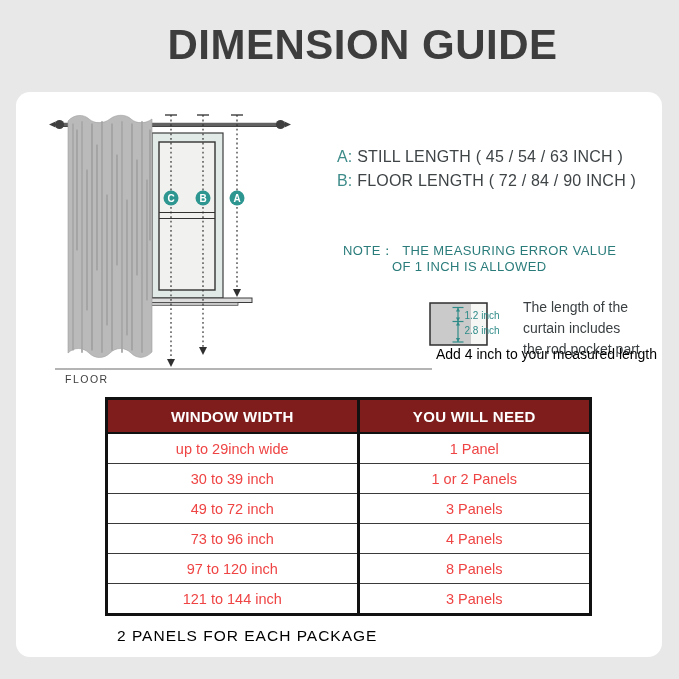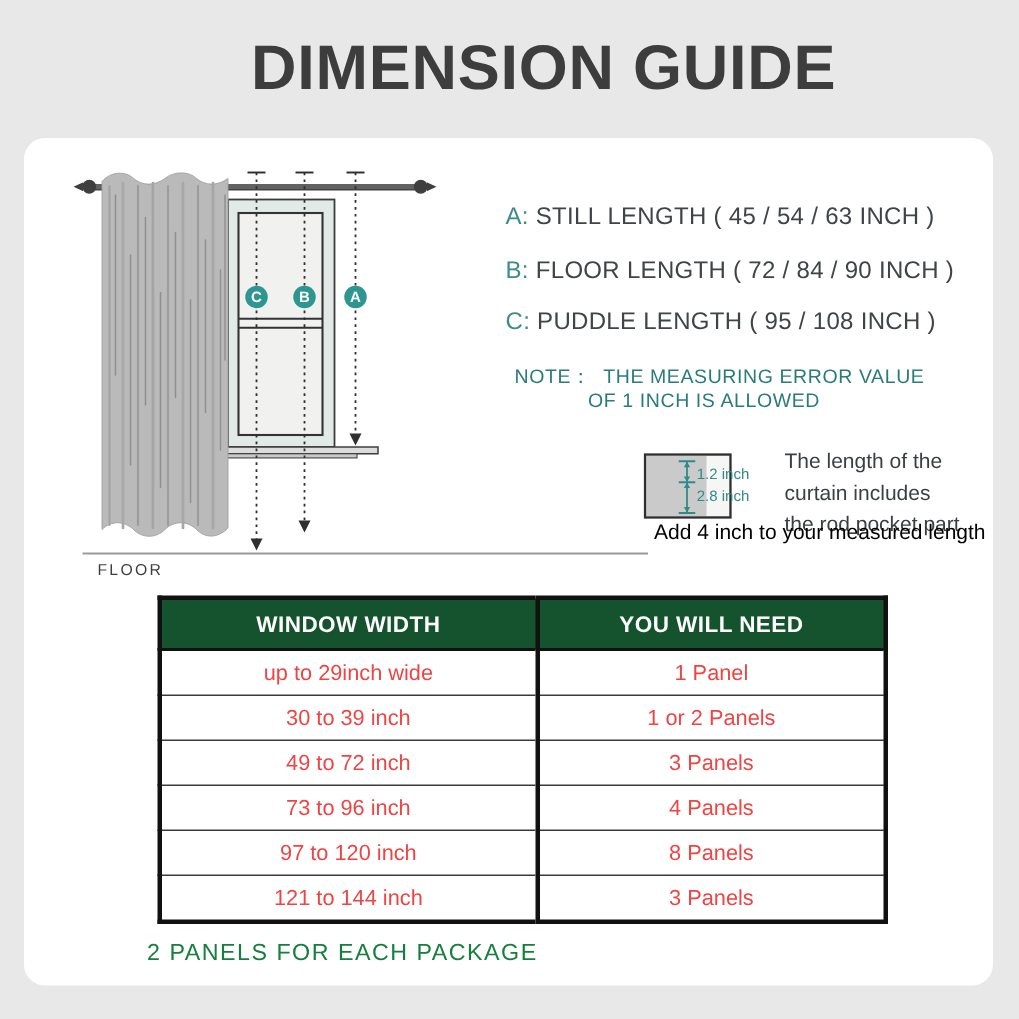--- a/index.html
+++ b/index.html
@@ -46,36 +46,36 @@
     left:420px;top:254px;
     font-size:14px;color:#000000;white-space:nowrap;
   }
   
   .size-table{
     left:89px;top:305px;width:487px;
     border-collapse:collapse;
     border:3px solid #111111;
   }
   .size-table th{
-    background:#14532d;color:#FFFFFF;
+    background:#7f1d1d;color:#FFFFFF;
     font-size:15px;font-weight:bold;letter-spacing:.3px;
     height:30px;text-align:center;
     border-bottom:2px solid #111111;
   }
   .size-table th.col-left{border-right:3px solid #111111;}
   .size-table td{
     font-size:14.5px;color:#ef4444;
     height:27px;text-align:center;
     border-top:1px solid #3A3A3A;
   }
   .size-table td.col-left{border-right:3px solid #111111;}
   
   .bottom-note{
-    left:82px;top:535px;
-    font-size:15.5px;color:#15803d;letter-spacing:1px;
+    left:101px;top:535px;
+    font-size:15.5px;color:#000000;letter-spacing:1px;
     white-space:nowrap;
   }
   svg text{font-family:"Liberation Sans",sans-serif;}
 </style>
 </head>
 <body>
 
 <div class="abs page-title">DIMENSION GUIDE</div>
 
 <div class="abs card">
@@ -144,31 +144,27 @@
       <circle cx="163" cy="98" r="7.5" fill="#2E9691"></circle>
       <text x="163" y="101.5" font-size="10" font-weight="bold" fill="#FFFFFF" text-anchor="middle">B</text>
       <circle cx="197" cy="98" r="7.5" fill="#2E9691"></circle>
       <text x="197" y="101.5" font-size="10" font-weight="bold" fill="#FFFFFF" text-anchor="middle">A</text>
     </g>
 
     <line x1="15" y1="269" x2="392" y2="269" stroke="#9B9B9B" stroke-width="1.3"></line>
     <text x="25" y="283" font-size="10.5" letter-spacing="1.5" fill="#3E3E3E">FLOOR</text>
   </svg>
 
-  <div class="abs len-line" style="top:44px;">
+  <div class="abs len-line" style="top:56px;">
     <span class="len-prefix">A:</span>
     <span>STILL LENGTH ( 45 / 54 / 63 INCH )</span>
   </div>
   <div class="abs len-line" style="top:80px;">
     <span class="len-prefix">B:</span>
     <span>FLOOR LENGTH ( 72 / 84 / 90 INCH )</span>
-  </div>
-  <div class="abs len-line" style="top:114px;">
-    <span class="len-prefix">C:</span>
-    <span>PUDDLE LENGTH ( 95 / 108 INCH )</span>
   </div>
 
   <div class="abs note-line" style="left:327px;top:151px;">
     <span class="note-label">NOTE：</span><span>THE MEASURING ERROR VALUE</span>
   </div>
   <div class="abs note-line" style="left:376px;top:167px;">
     <span>OF 1 INCH IS ALLOWED</span>
   </div>
 
   <svg class="abs" style="left:412px;top:209px;" width="110" height="46" viewBox="0 0 110 46">

